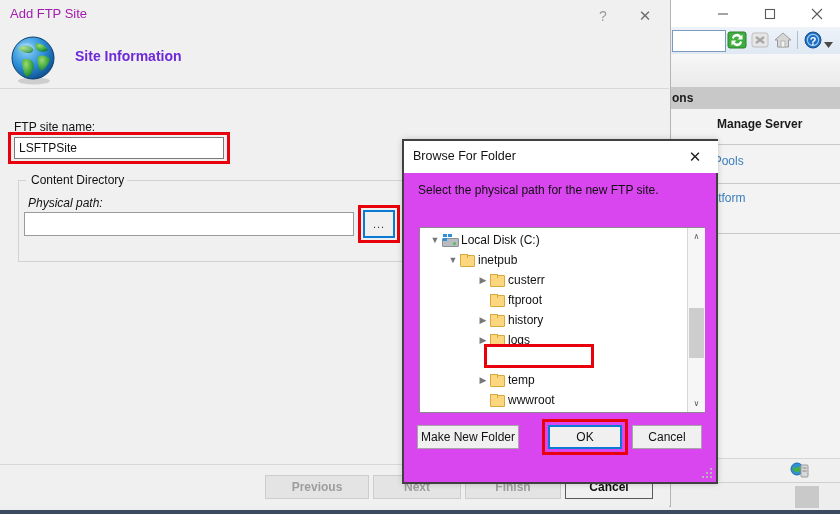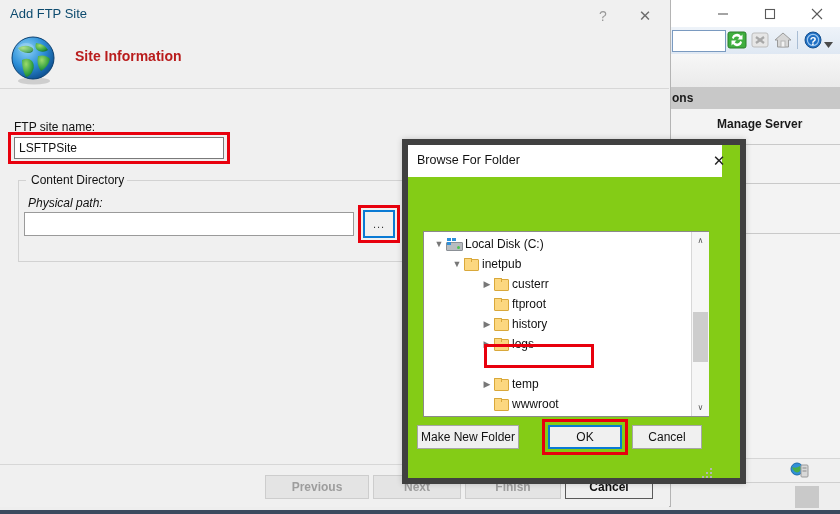--- a/index.html
+++ b/index.html
@@ -38,28 +38,28 @@
   .act-link{color:#3a7ebf;font-size:12px;}
 
   #iis-statusbar{left:0;top:458px;width:840px;height:24px;background:#f0f0f0;border-top:1px solid #d6d6d6;}
   #taskbar{left:0;top:482px;width:840px;height:32px;background:#eeeeee;border-top:1px solid #cfcfcf;}
   #taskbar-line{left:0;top:510px;width:840px;height:4px;background:#3b4a5e;}
   #tray-box{left:795px;top:486px;width:24px;height:22px;background:#c9c9c9;}
 
   
   #wizard{left:0;top:0;width:670px;height:506px;background:#f0f0f0;
           border-right:1px solid #b4b4b4;border-bottom:1px solid #b4b4b4;}
-  #wiz-title{left:10px;top:6px;font-size:13px;color:#0c4a6e;}
+  #wiz-title{left:10px;top:6px;font-size:13px;color:#a21caf;}
   #wiz-help{left:590px;top:4px;width:26px;height:24px;display:flex;align-items:center;justify-content:center;
             color:#9a9a9a;font-size:14px;}
   #wiz-close{left:630px;top:4px;width:30px;height:24px;display:flex;align-items:center;justify-content:center;
              color:#6e6e6e;font-size:15px;}
   #wiz-head{left:0;top:28px;width:669px;height:60px;background:#f0f0f0;border-bottom:1px solid #d7d7d7;}
   #globe{left:8px;top:34px;width:52px;height:52px;}
-  #wiz-heading{left:75px;top:48px;font-size:14px;font-weight:bold;color:#b91c1c;}
+  #wiz-heading{left:75px;top:48px;font-size:14px;font-weight:bold;color:#6d28d9;}
   #wiz-body{left:0;top:89px;width:669px;height:375px;background:#f0f0f0;}
 
   #lbl-sitename{left:14px;top:120px;font-size:12px;color:#111;}
   #hl-sitename{left:8px;top:132px;width:222px;height:32px;border:3px solid #e8000d;box-sizing:border-box;}
   #inp-sitename{left:14px;top:137px;width:210px;height:22px;background:#fff;border:1px solid #7a7a7a;box-sizing:border-box;}
   #inp-sitename span{position:absolute;left:4px;top:3px;font-size:12px;color:#111;}
 
   #grp-content{left:18px;top:180px;width:410px;height:82px;border:1px solid #d2d2d2;border-top:none;box-sizing:border-box;}
   #grp-top-l{left:18px;top:180px;width:8px;height:1px;background:#d2d2d2;}
   #grp-top-r{left:126px;top:180px;width:302px;height:1px;background:#d2d2d2;}
@@ -75,22 +75,22 @@
   .wbtn{position:absolute;top:475px;height:24px;box-sizing:border-box;font-size:12px;
         display:flex;align-items:center;justify-content:center;font-weight:bold;}
   .wbtn.disabled{background:#e4e4e4;border:1px solid #cdcdcd;color:#9d9d9d;}
   .wbtn.enabled{background:#f0f0f0;border:1px solid #5a5a5a;color:#111;}
   #b-prev{left:265px;width:104px;}
   #b-next{left:373px;width:88px;}
   #b-finish{left:465px;width:96px;}
   #b-cancel{left:565px;width:88px;}
 
   
-  #browse{left:402px;top:139px;width:344px;height:345px;background:#84cc16;
-          border:6px solid #404040;box-sizing:border-box;
+  #browse{left:402px;top:139px;width:316px;height:345px;background:#d946ef;
+          border:2px solid #404040;box-sizing:border-box;
           box-shadow:0 0 6px rgba(0,0,0,.18);}
   #br-title-bar{left:0;top:0;width:314px;height:32px;background:#fff;}
   #br-title{left:9px;top:8px;font-size:12.5px;color:#111;}
   #br-close{right:0;top:0;width:42px;height:32px;display:flex;align-items:center;justify-content:center;color:#222;font-size:15px;}
   #br-prompt{left:14px;top:42px;font-size:12px;color:#111;}
 
   #treebox{left:15px;top:86px;width:286px;height:186px;background:#fff;border:1px solid #8a8a8a;box-sizing:border-box;}
   #treelist{position:absolute;left:0;top:0;width:267px;height:184px;overflow:hidden;}
   .titem{position:absolute;height:20px;width:267px;display:flex;align-items:center;}
   .titem .chev{width:14px;text-align:center;color:#777;font-size:9px;}
@@ -277,20 +277,21 @@
   <div class="wbtn disabled" id="b-prev">Previous</div>
   <div class="wbtn disabled" id="b-next">Next</div>
   <div class="wbtn disabled" id="b-finish">Finish</div>
   <div class="wbtn enabled" id="b-cancel">Cancel</div>
 </div>
 
 <div class="abs" id="browse">
   <div class="abs" id="br-title-bar"></div>
   <div class="abs" id="br-title">Browse For Folder</div>
   <div class="abs" id="br-close">✕</div>
+  <div class="abs" id="br-prompt">Select the physical path for the new FTP site.</div>
 
   <div class="abs" id="treebox">
     <div id="treelist">
 
       <div class="titem" style="top:2px;left:8px;">
         <span class="chev">▼</span>
         <span class="drive">
             <i class="d1"></i>
             <i class="d2"></i>
             <i class="d3"></i>

